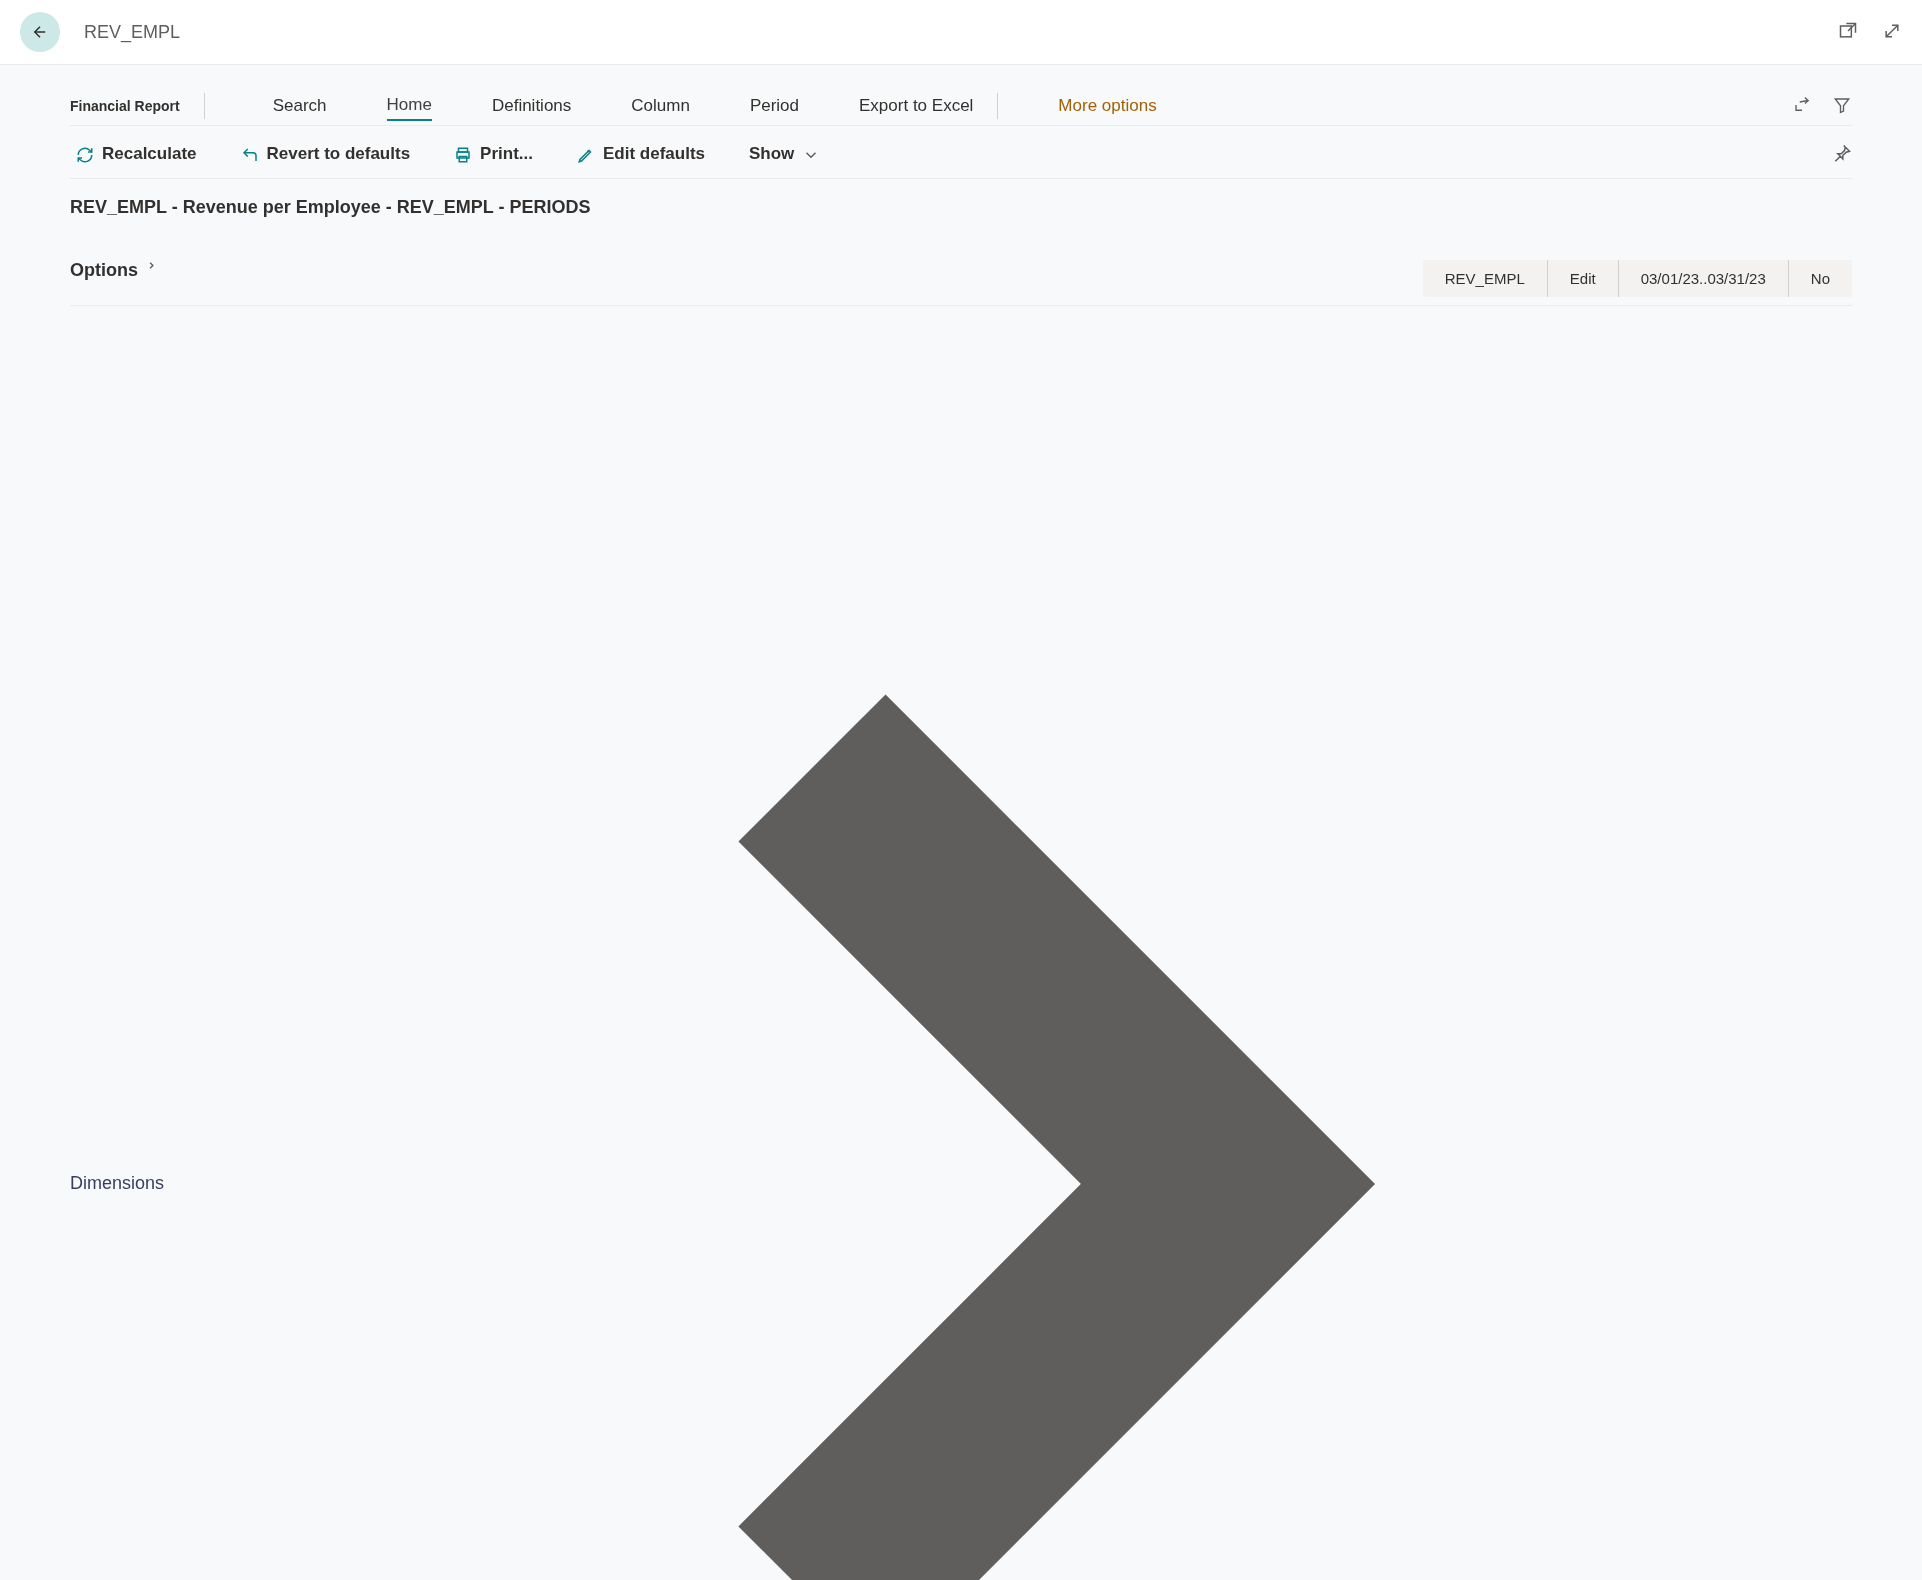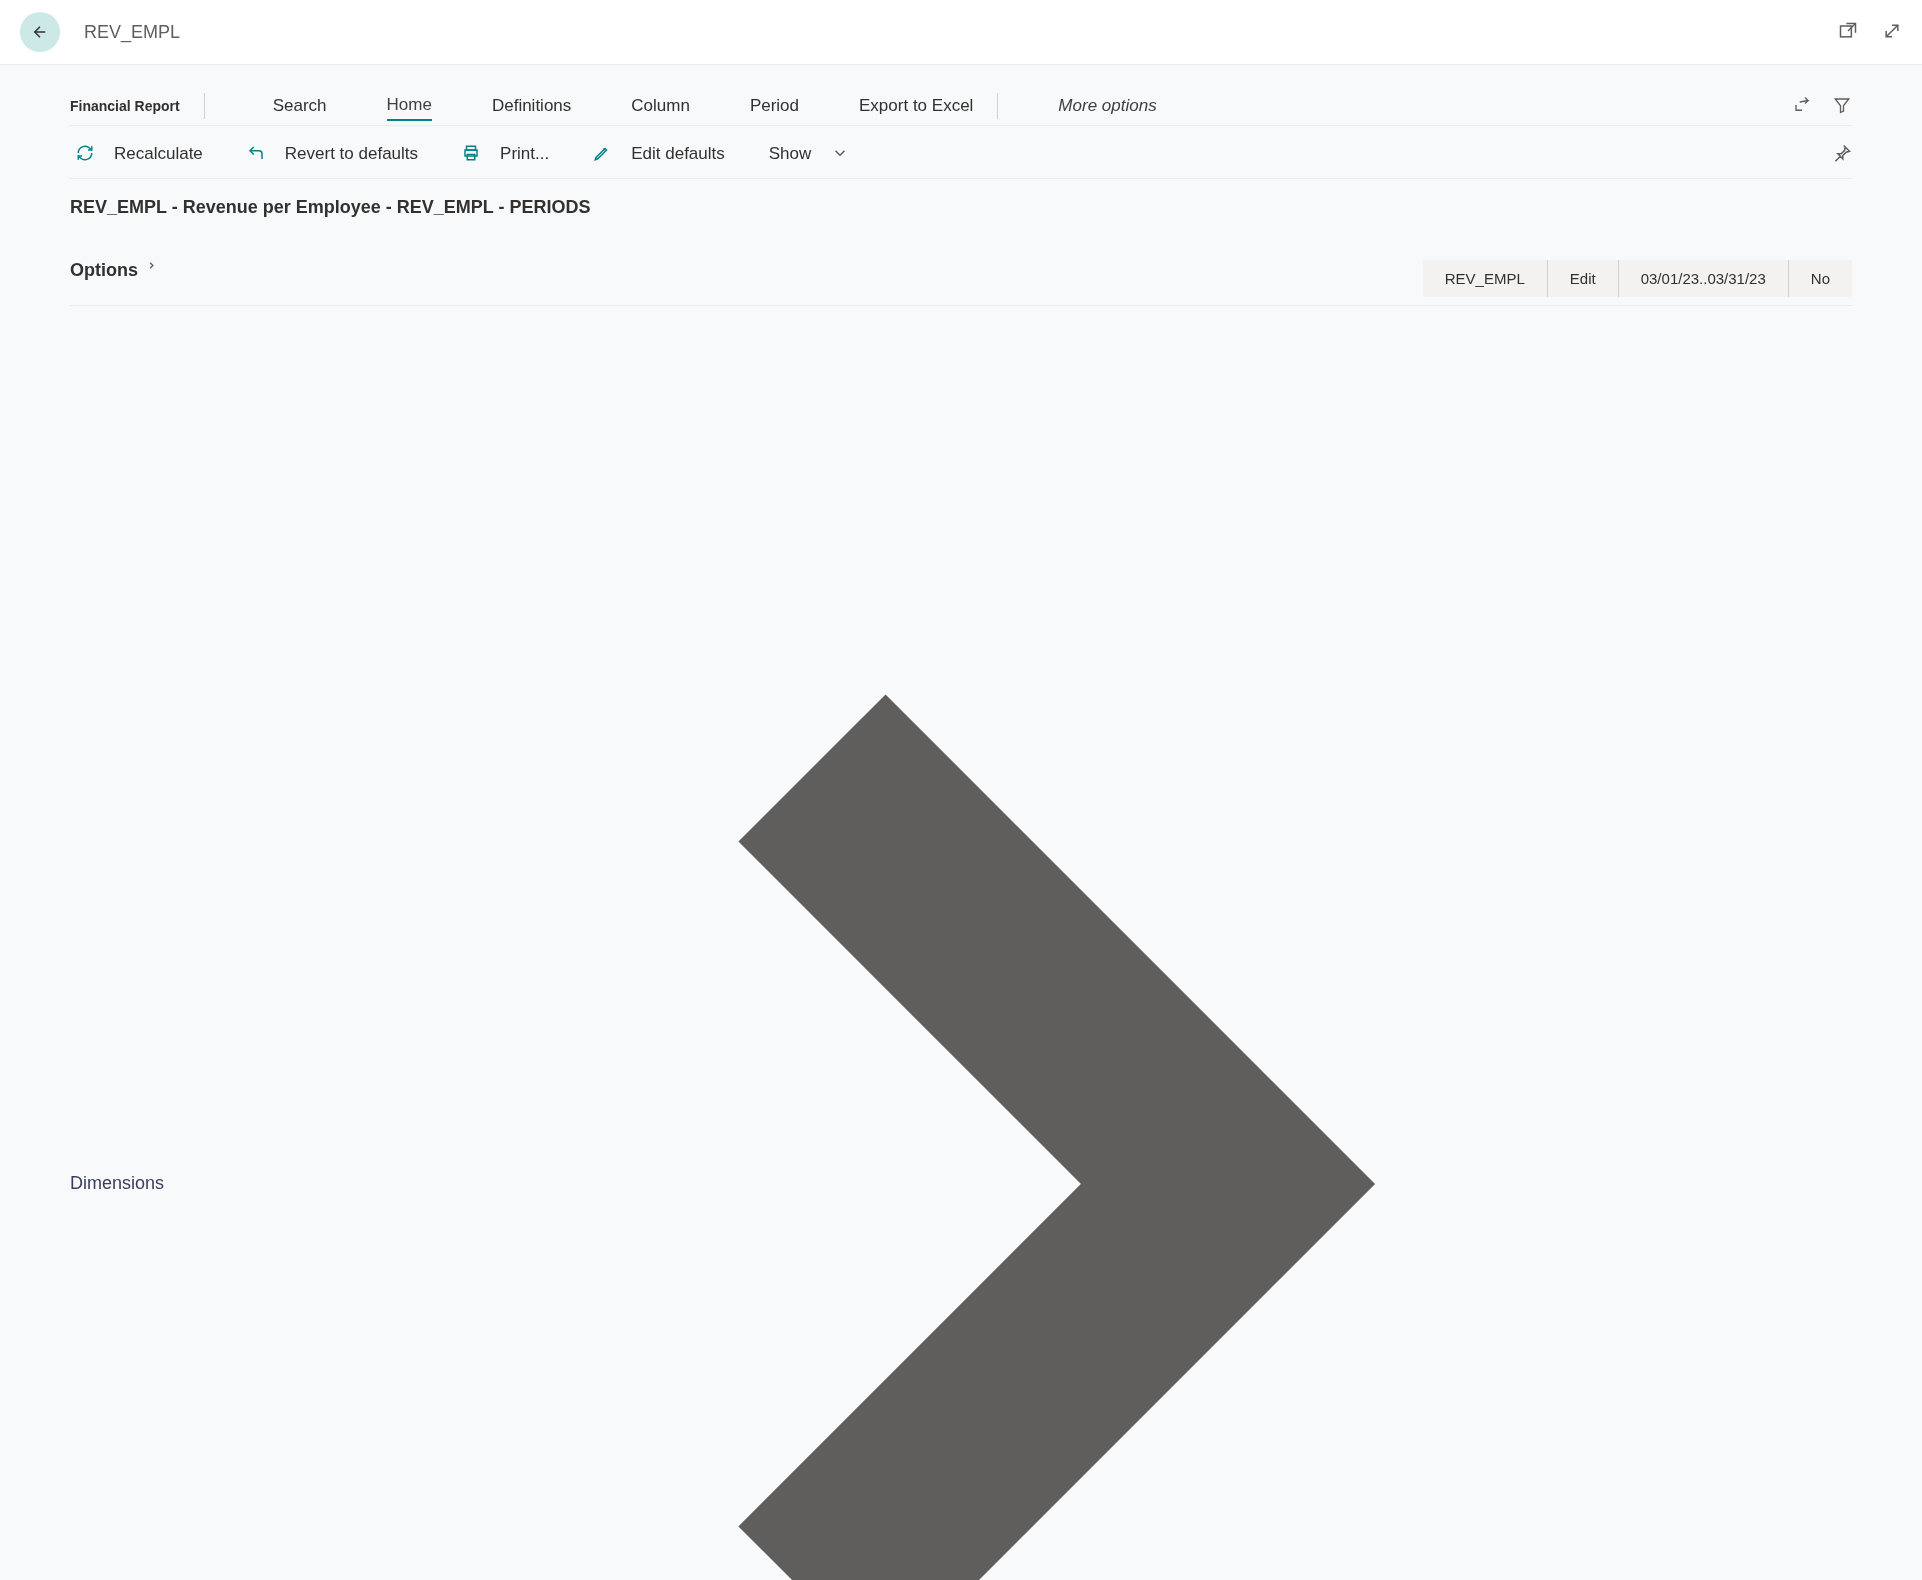--- a/index.html
+++ b/index.html
@@ -59,37 +59,38 @@
     align-items: center;
     gap: 8px;
     padding: 4px 0;
     margin-left: 36px;
   }
   .tool-link.active {
     color: #404040;
     border-bottom: 2px solid #038387;
     font-weight: 400;
   }
-  .tool-link.muted { color:#404040;font-style:italic; }
+  .tool-link.muted { color:#a16207; }
   .toolbar-row .spacer { flex-grow:1; }
   .toolbar-icons { display:flex; gap:20px; margin-left:auto; }
   .toolbar-icons svg { width:20px; height:18px; cursor:pointer; color:#605e5c;}
 
   .toolbar-row2 {
     display:flex;
     align-items:center;
     gap:32px;
     padding: 14px 0 10px 0;
     border-bottom: 1px solid #edebe9;
   }
   .action-btn {
-    display:flex; align-items:flex-start; gap:20px;
+    display:flex; align-items:flex-end; gap:8px;
     font-size:17px;
     cursor:pointer;
     padding: 4px 6px;
+    font-weight: bold;
   }
   .action-btn svg { width:18px; height:18px; color:#038387; }
   .pin-right { margin-left:auto; }
   .pin-right svg { width:20px; height:20px; color:#605e5c; cursor:pointer;}
 
   .report-title {
     font-weight:700;
     font-size:18px;
     margin: 18px 0 42px 0;
   }

